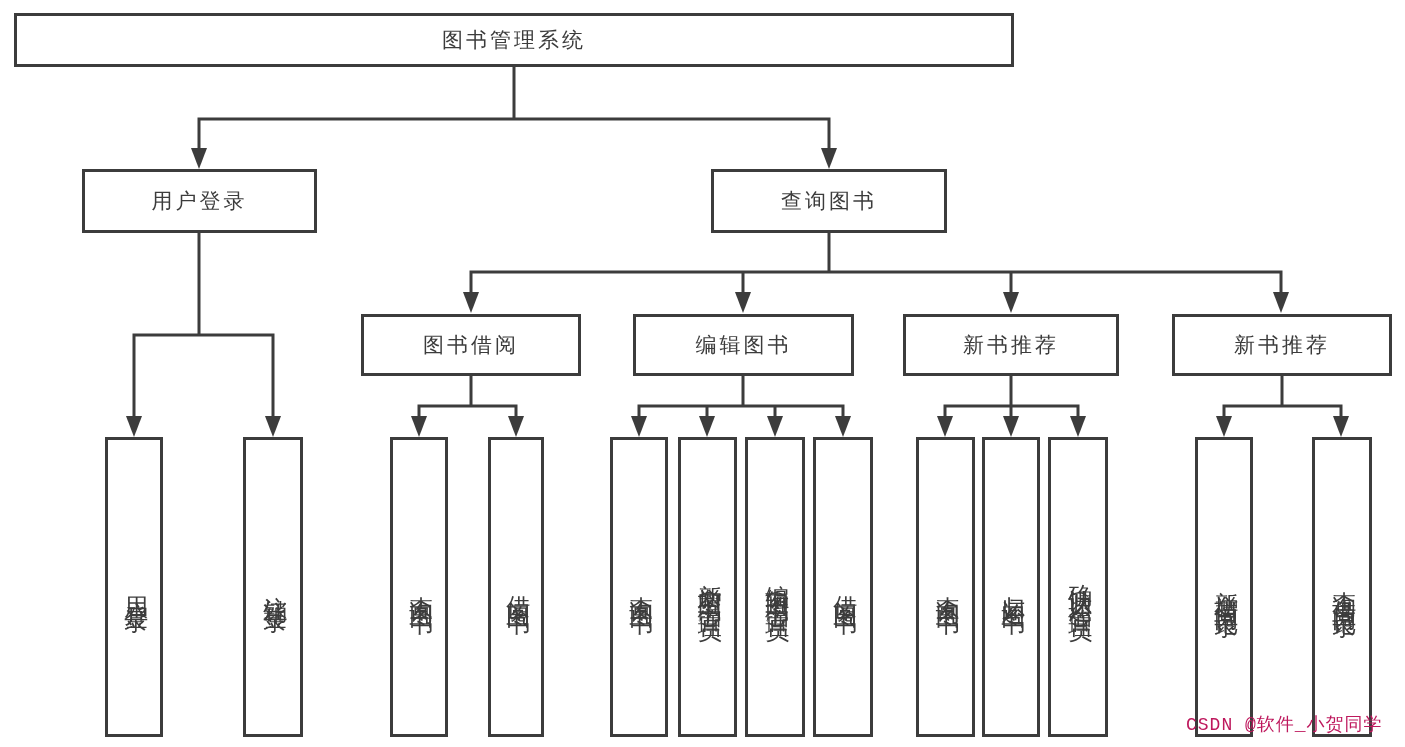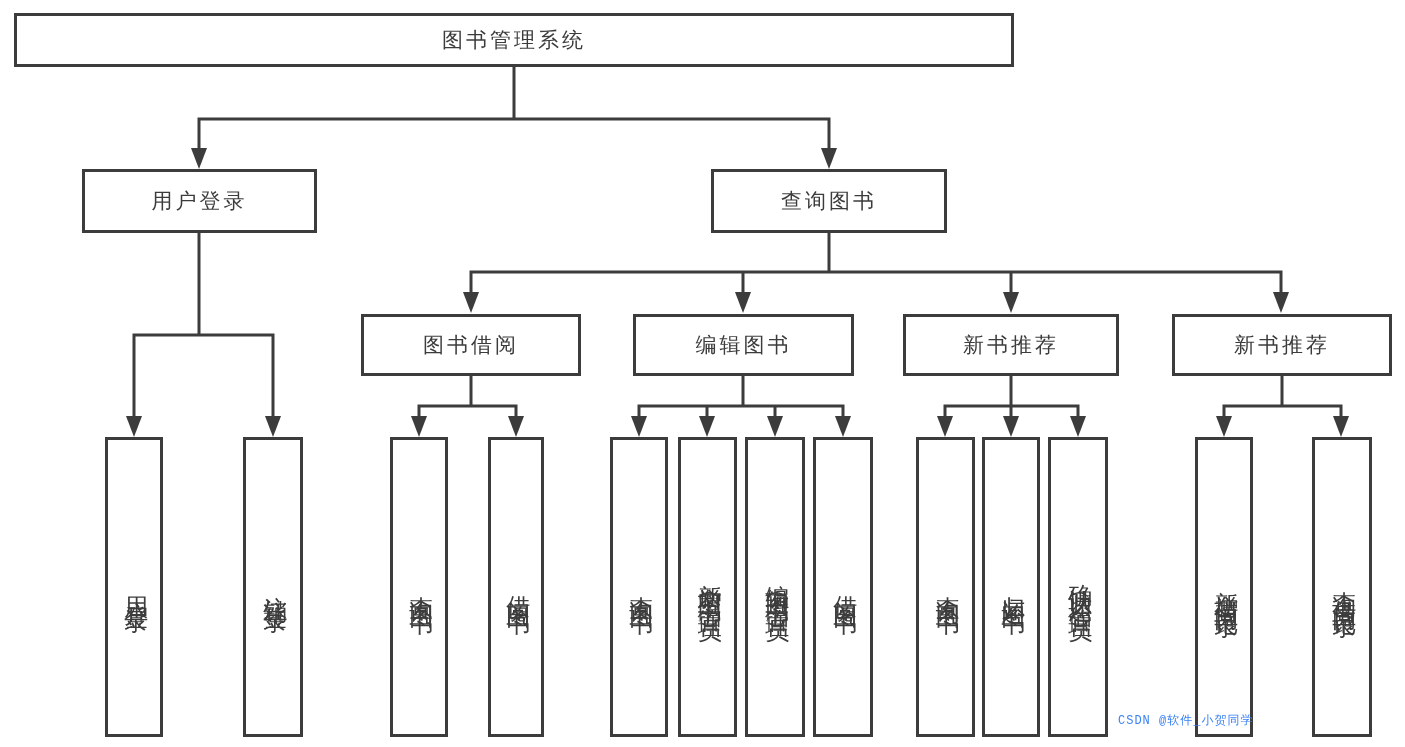--- a/index.html
+++ b/index.html
@@ -30,24 +30,24 @@
   .vlabel {
     writing-mode:vertical-rl;
     text-orientation:mixed;
     font-size:24px;
     line-height:1.1;
     letter-spacing:5px;
     color:#3c3c3c;
   }
   .watermark {
     position:absolute;
-    left:1118px; top:712px;
-    font-size:12px;
+    left:1186px; top:712px;
+    font-size:18px;
     letter-spacing:1px;
-    color:#3b82f6;
+    color:#be185d;
     z-index:5;
     white-space:nowrap;
     pointer-events:none;
   }
 </style>
 </head>
 <body>
 
 <div class="canvas">
 

